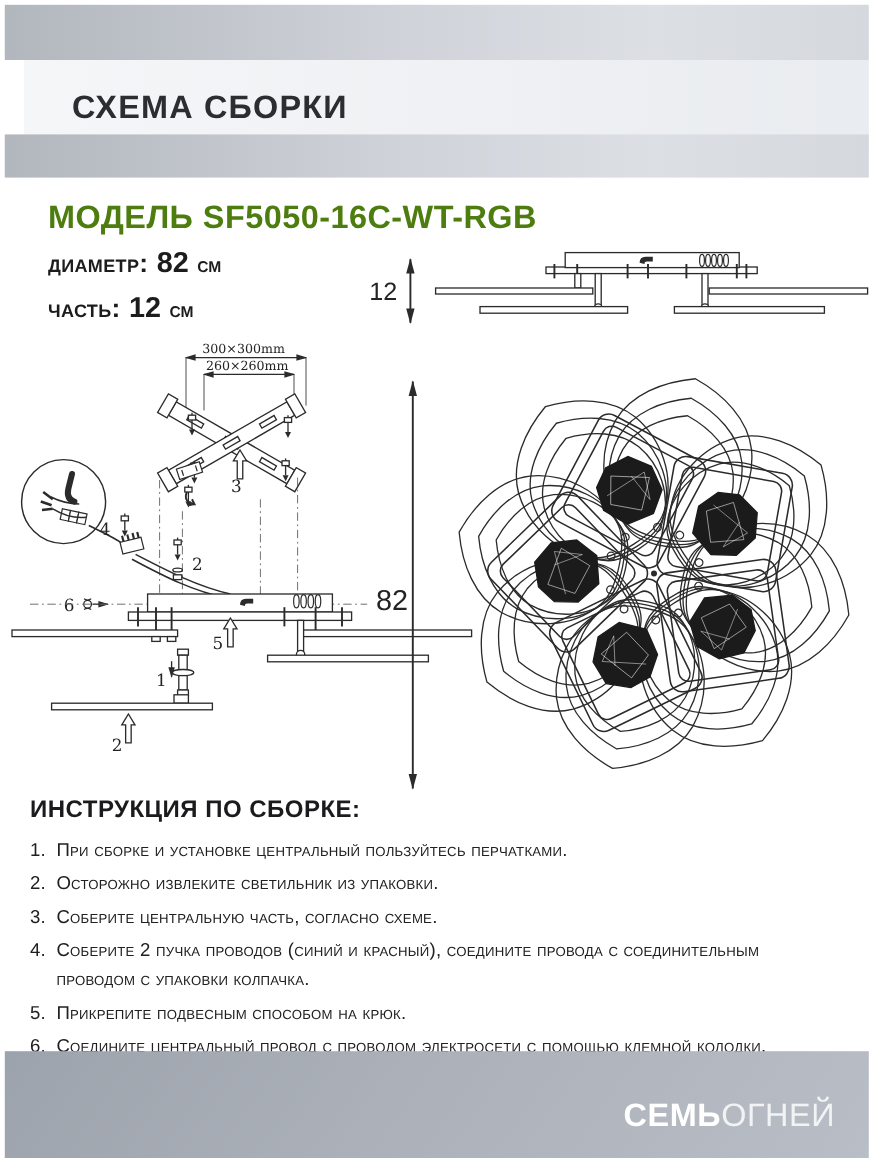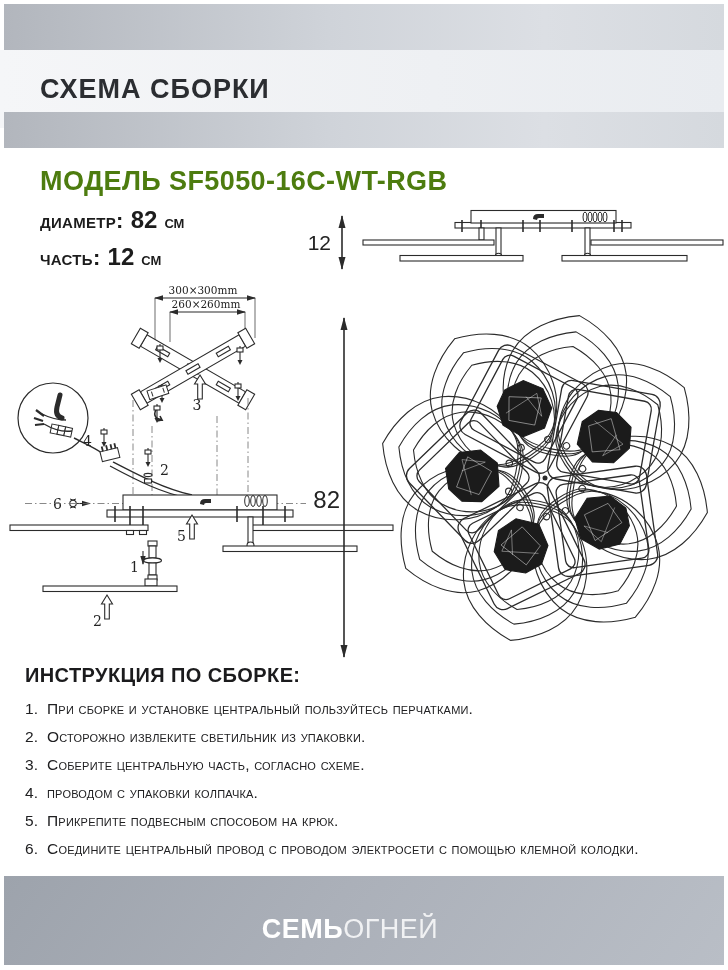--- a/index.html
+++ b/index.html
@@ -1,21 +1,21 @@
 <!DOCTYPE html>
 <html><head>
 <meta charset="utf-8">
 <style>
   html,body{margin:0;padding:0;background:#ffffff;}
   .page{position:relative;width:728px;height:970px;background:#ffffff;overflow:hidden;
         font-family:"Liberation Sans",sans-serif;color:#1c1c1c;}
   
   .band-top{position:absolute;left:4px;right:4px;top:4px;height:46px;
         background:linear-gradient(to right,#b2b6bd 0%,#cfd3d9 45%,#dcdfe4 75%,#d5d9de 100%);}
-  .band-title{position:absolute;left:0;right:4px;top:50px;height:78px;
+  .band-title{position:absolute;left:20px;right:4px;top:50px;height:78px;
         background:linear-gradient(to right,#f5f6f8 0%,#eef0f3 60%,#e9ecf0 100%);
         display:flex;align-items:center;}
   .band-bottom{position:absolute;left:4px;right:4px;top:112px;height:36px;
         background:linear-gradient(to right,#b2b6bd 0%,#cfd3d9 45%,#dcdfe4 75%,#d5d9de 100%);}
   .hdr-title{margin:0 0 0 40px;font-size:27px;font-weight:bold;letter-spacing:1px;color:#2b2d31;}
   
   .model{position:absolute;left:40px;top:166px;}
   .model-name{font-size:27px;font-weight:bold;letter-spacing:.4px;color:#4d7c0f;white-space:nowrap;}
   .spec{margin-top:9px;display:flex;align-items:baseline;gap:7px;}
   .spec-label{font-variant:small-caps;font-size:22px;font-weight:600;letter-spacing:.3px;}
@@ -28,21 +28,21 @@
   
   .instr{position:absolute;left:0;top:664px;width:718px;}
   .instr-title{margin:0 0 13px 25px;font-size:20px;font-weight:bold;letter-spacing:.4px;color:#1b1b1d;}
   .item{position:relative;padding-left:47px;margin-bottom:11px;font-size:15.5px;
         font-variant:small-caps;letter-spacing:.2px;line-height:17px;color:#202022;}
   .item .num{position:absolute;left:25px;top:0;font-variant:normal;}
   .item .cont{display:block;margin-top:7px;}
   
   .footer{position:absolute;left:4px;right:4px;top:876px;height:89px;
         background:linear-gradient(125deg,#9da3ac 0%,#abb0b9 45%,#b9bec6 100%);
-        display:flex;align-items:flex-end;justify-content:center;padding:0 28px 20px 0;box-sizing:border-box;}
+        display:flex;align-items:flex-end;justify-content:flex-end;padding:0 28px 20px 0;box-sizing:border-box;}
   .brand{font-size:27px;letter-spacing:.5px;white-space:nowrap;}
   .brand-b{font-weight:bold;color:#ffffff;}
   .brand-l{font-weight:normal;color:rgba(255,255,255,.82);}
 </style>
 </head>
 <body>
 
 <div class="page">
 
   <div class="band-top"></div>
@@ -324,21 +324,21 @@
     <div class="item">
       <span class="num">2.</span>
       <span class="txt"><span>Осторожно извлеките светильник из упаковки.</span></span>
     </div>
     <div class="item">
       <span class="num">3.</span>
       <span class="txt"><span>Соберите центральную часть, согласно схеме.</span></span>
     </div>
     <div class="item">
       <span class="num">4.</span>
-      <span class="txt"><span class="cont">проводом с упаковки колпачка.</span></span>
+      <span class="txt"><span>Соберите 2 пучка проводов (синий и красный), соедините провода с соединительным</span><span class="cont">проводом с упаковки колпачка.</span></span>
     </div>
     <div class="item">
       <span class="num">5.</span>
       <span class="txt"><span>Прикрепите подвесным способом  на крюк.</span></span>
     </div>
     <div class="item">
       <span class="num">6.</span>
       <span class="txt"><span>Соедините центральный провод с проводом электросети с помощью клемной колодки.</span></span>
     </div>
   </div>

